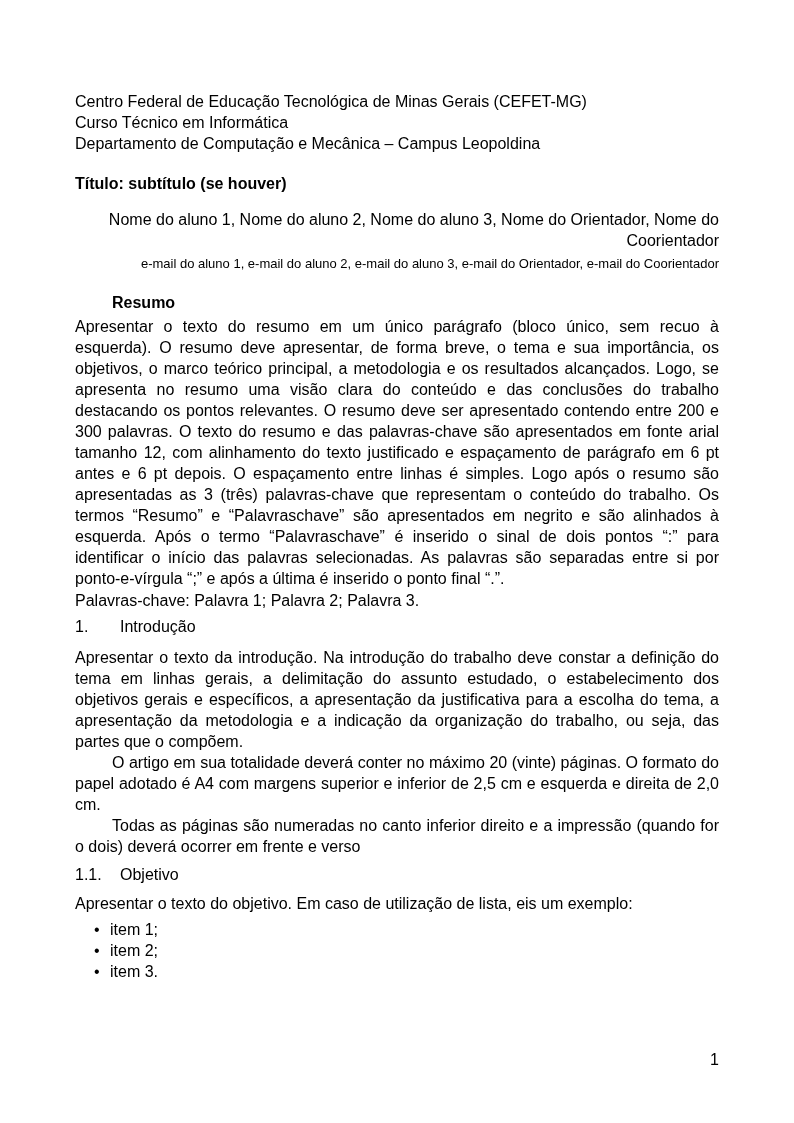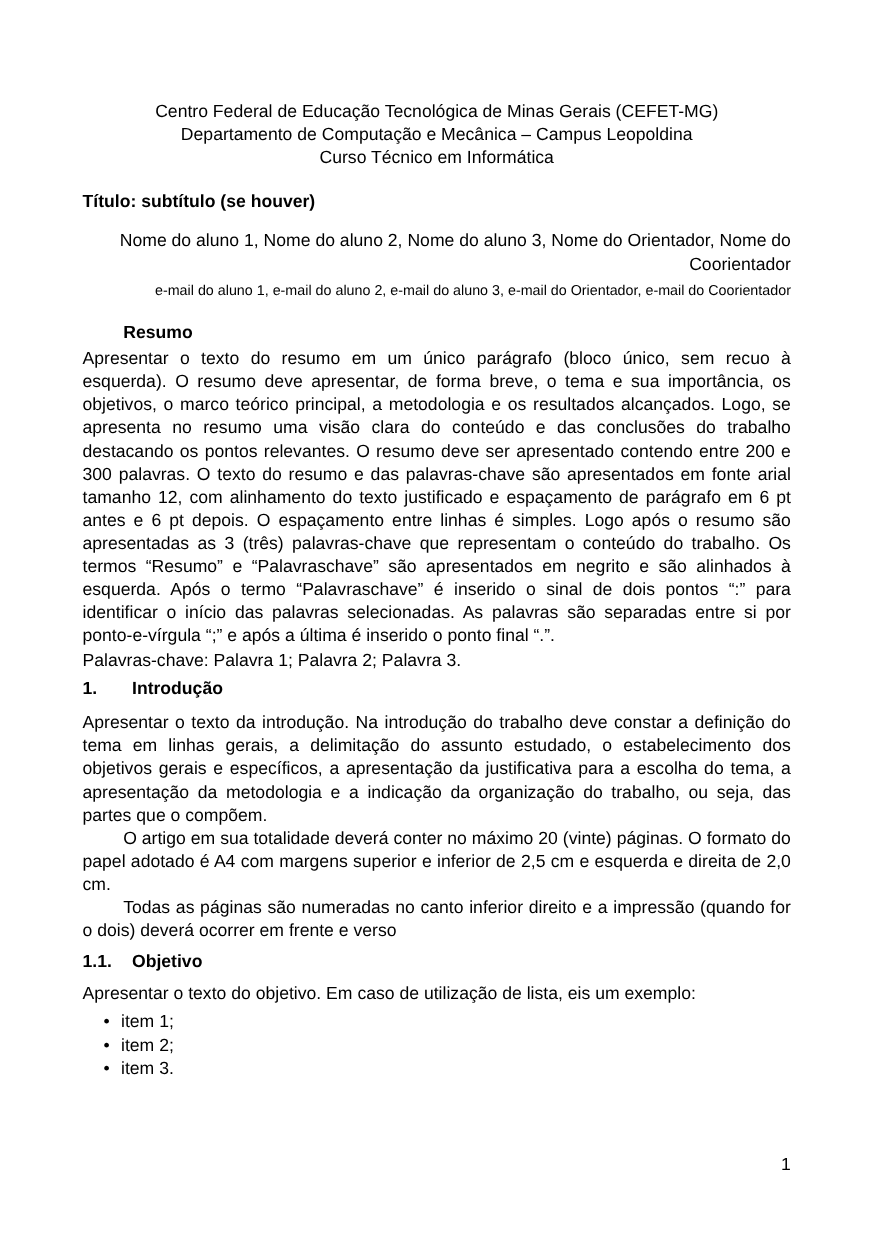--- a/index.html
+++ b/index.html
@@ -8,50 +8,50 @@
     position:relative;
     width:794px; height:1123px;
     background:#ffffff;
     color:#000000;
     font-family:"Liberation Sans", "DejaVu Sans", sans-serif;
     font-size:16px; line-height:21px;
     overflow:hidden;
     margin:0 auto;
   }
   .content { padding:91px 75px 0 75px; }
-  .inst-header p { text-align:center; }
+  .inst-header p { text-align:left; }
   .doc-title { text-align:left; font-weight:bold; margin-top:19px; }
   .authors { text-align:right; margin-top:15px; }
   .emails { text-align:right; font-size:13px; line-height:17px; margin-top:4px; }
   .abstract-heading { font-weight:bold; margin-top:20px;margin-left:37px; }
   .just { text-align:justify; }
   .abstract-body { margin-top:3px; }
   .keywords { margin-top:1px; }
   .keywords .label { font-weight:normal; }
-  .sec-heading { font-weight:bold; margin-top:5px; }
+  .sec-heading { font-weight:normal; margin-top:5px; }
   .sec-heading.sub { margin-top:7px; }
   .sec-num { display:inline-block; width:45px; }
   .p-first { margin-top:10px; }
   .indent { text-indent:37px; }
   .obj-p { margin-top:8px; }
   ul.bullets { list-style:none; margin-top:5px; }
   ul.bullets li { position:relative; padding-left:35px; }
   ul.bullets li .bullet-glyph { position:absolute; left:19px; top:0; }
   .pagenum { position:absolute; top:1049px; right:75px; font-size:16px; }
 </style>
 </head>
 <body>
 
 <div class="page">
   <div class="content">
 
     <div class="inst-header">
       <p>Centro Federal de Educação Tecnológica de Minas Gerais (CEFET-MG)</p>
+      <p>Curso Técnico em Informática</p>
       <p>Departamento de Computação e Mecânica – Campus Leopoldina</p>
-      <p>Curso Técnico em Informática</p>
     </div>
 
     <p class="doc-title">Título: subtítulo (se houver)</p>
 
     <p class="authors">Nome do aluno 1, Nome do aluno 2, Nome do aluno 3, Nome do Orientador, Nome do Coorientador</p>
     <p class="emails">e-mail do aluno 1, e-mail do aluno 2, e-mail do aluno 3, e-mail do Orientador, e-mail do Coorientador</p>
 
     <p class="abstract-heading">Resumo</p>
     <p class="just abstract-body">Apresentar o texto do resumo em um único parágrafo (bloco único, sem recuo à esquerda). O resumo deve apresentar, de forma breve, o tema e sua importância, os objetivos, o marco teórico principal, a metodologia e os resultados alcançados. Logo, se apresenta no resumo uma visão clara do conteúdo e das conclusões do trabalho destacando os pontos relevantes. O resumo deve ser apresentado contendo entre 200 e 300 palavras. O texto do resumo e das palavras-chave são apresentados em fonte arial tamanho 12, com alinhamento do texto justificado e espaçamento de parágrafo em 6 pt antes e 6 pt depois. O espaçamento entre linhas é simples. Logo após o resumo são apresentadas as 3 (três) palavras-chave que representam o conteúdo do trabalho.  Os termos “Resumo” e “Palavraschave” são apresentados em negrito e são alinhados à esquerda. Após o termo “Palavraschave” é inserido o sinal de dois pontos “:” para identificar o início das palavras selecionadas. As palavras são separadas entre si por ponto-e-vírgula “;” e após a última é inserido o ponto final “.”.</p>
 

